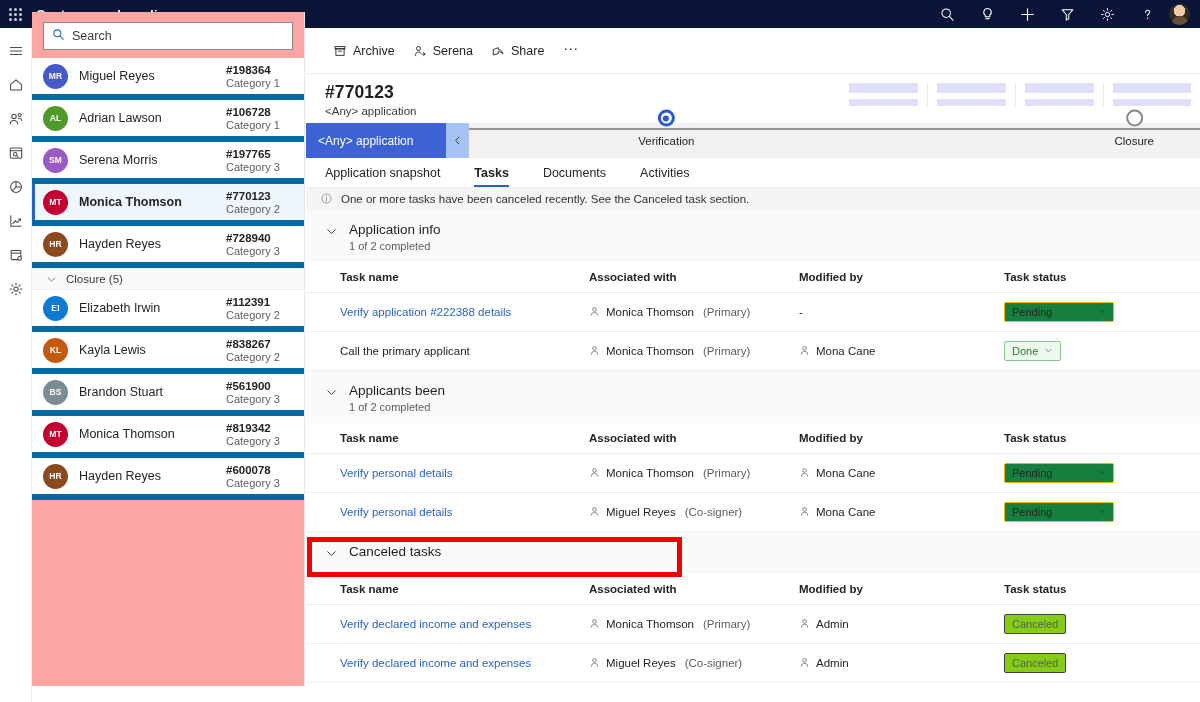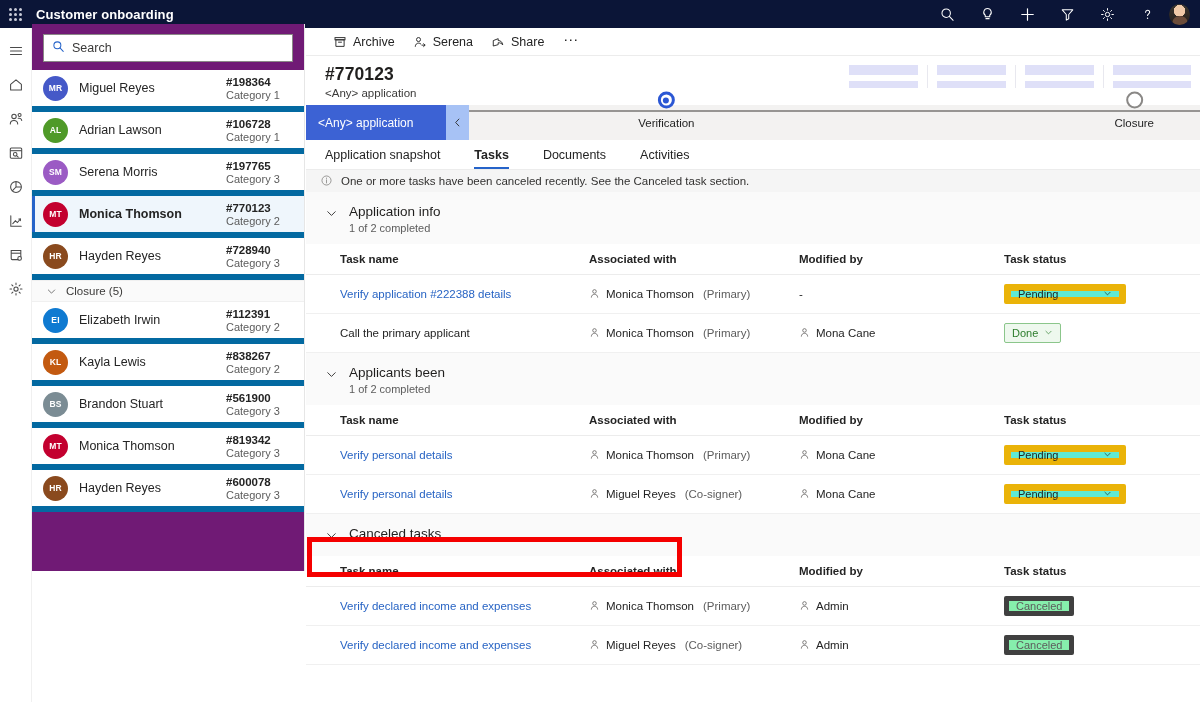--- a/index.html
+++ b/index.html
@@ -48,22 +48,22 @@
     background: #ffffff; border-right: 1px solid #f0f0f0;
     display: flex; flex-direction: column; align-items: center; padding-top: 6px;
   }
   .rail-ic {
     width: 32px; height: 34px; display: flex; align-items: center; justify-content: center;
     cursor: pointer; color: #4a4a4a;
   }
 
   
   .sidebar {
-    position: absolute; left: 32px; top: 24px; width: 273px; height: 547px;
-    background: #701a75; border-right: 1px solid #e6e6e6; overflow: hidden;
+    position: absolute; left: 32px; top: 12px; width: 273px; height: 674px;
+    background: #fca5a5; border-right: 1px solid #e6e6e6; overflow: hidden;
   }
   .search-wrap { padding: 10px 11px 8px 11px; }
   .search-box {
     height: 28px; border: 1px solid #8a8886; background: #fff;
     display: flex; align-items: center; padding: 0 8px; gap: 7px;
   }
   .search-box input {
     border: 0; outline: 0; font-size: 12.5px; font-family: "Liberation Sans", sans-serif;
     color: #242424; width: 100%; background: transparent;
   }
@@ -92,21 +92,21 @@
   .p-name { font-size: 12.5px; margin-left: 11px; color: #242424; white-space: nowrap; }
   .person-row.selected .p-name { font-weight: 600; }
   .p-meta { margin-left: auto; text-align: left; width: 66px; }
   .p-id { font-size: 11.5px; font-weight: 700; color: #242424; }
   .p-cat { font-size: 11px; color: #5c5c5c; margin-top: 1px; }
 
   
   .main { position: absolute; left: 306px; top: 28px; width: 894px; height: 674px; background: #fff; }
 
   .cmdbar {
-    height: 28px; display: flex; align-items: center; gap: 2px; padding-left: 19px;
+    height: 46px; display: flex; align-items: center; gap: 2px; padding-left: 19px;
     border-bottom: 1px solid #ececec;
   }
   .cmd { display: flex; align-items: center; gap: 6px; font-size: 12.5px; color: #242424;
          padding: 5px 8px; cursor: pointer; }
   .cmd svg { display: block; }
   .cmd-more { font-size: 15px; color: #242424; padding: 2px 9px 8px; cursor: pointer; line-height: 8px; }
 
   .rec-head { position: relative; height: 49px; padding: 8px 0 0 19px; }
   .rec-id { font-size: 17.5px; font-weight: 600; color: #201f1e; letter-spacing: .1px; }
   .rec-sub { font-size: 11.5px; color: #3b3a39; margin-top: 2px; }
@@ -181,23 +181,23 @@
   .c3 { width: 205px; }
   .c4 { width: auto; }
   .link { color: #2864c4; cursor: pointer; }
   .with-ic { display: flex; align-items: center; gap: 6px; }
   .role { color: #5c5c5c; margin-left: 3px; }
 
   .pill {
     display: inline-flex; align-items: center; gap: 6px; height: 20px;
     padding: 0 7px; font-size: 11px; border-radius: 2px; cursor: pointer;
   }
-  .pill.pending { border: 7px solid #eab308; background: #5eead4; color: #242424; gap: 45px; }
+  .pill.pending { border: 1px solid #eab308; background: #15803d; color: #242424; gap: 45px; }
   .pill.done { border: 1px solid #8bc68b; background: #eef8ee; color: #2d7d2d; }
-  .pill.canceled { border: 5px solid #404040; background: #86efac; color: #5c5c5c; cursor: default; }
+  .pill.canceled { border: 1px solid #404040; background: #84cc16; color: #5c5c5c; cursor: default; }
 
   
   .annot {
     position: absolute; left: 307px; top: 537px; width: 375px; height: 40px;
     border: 5px solid #f50000; pointer-events: none;
   }
 </style>
 </head>
 <body>
 

